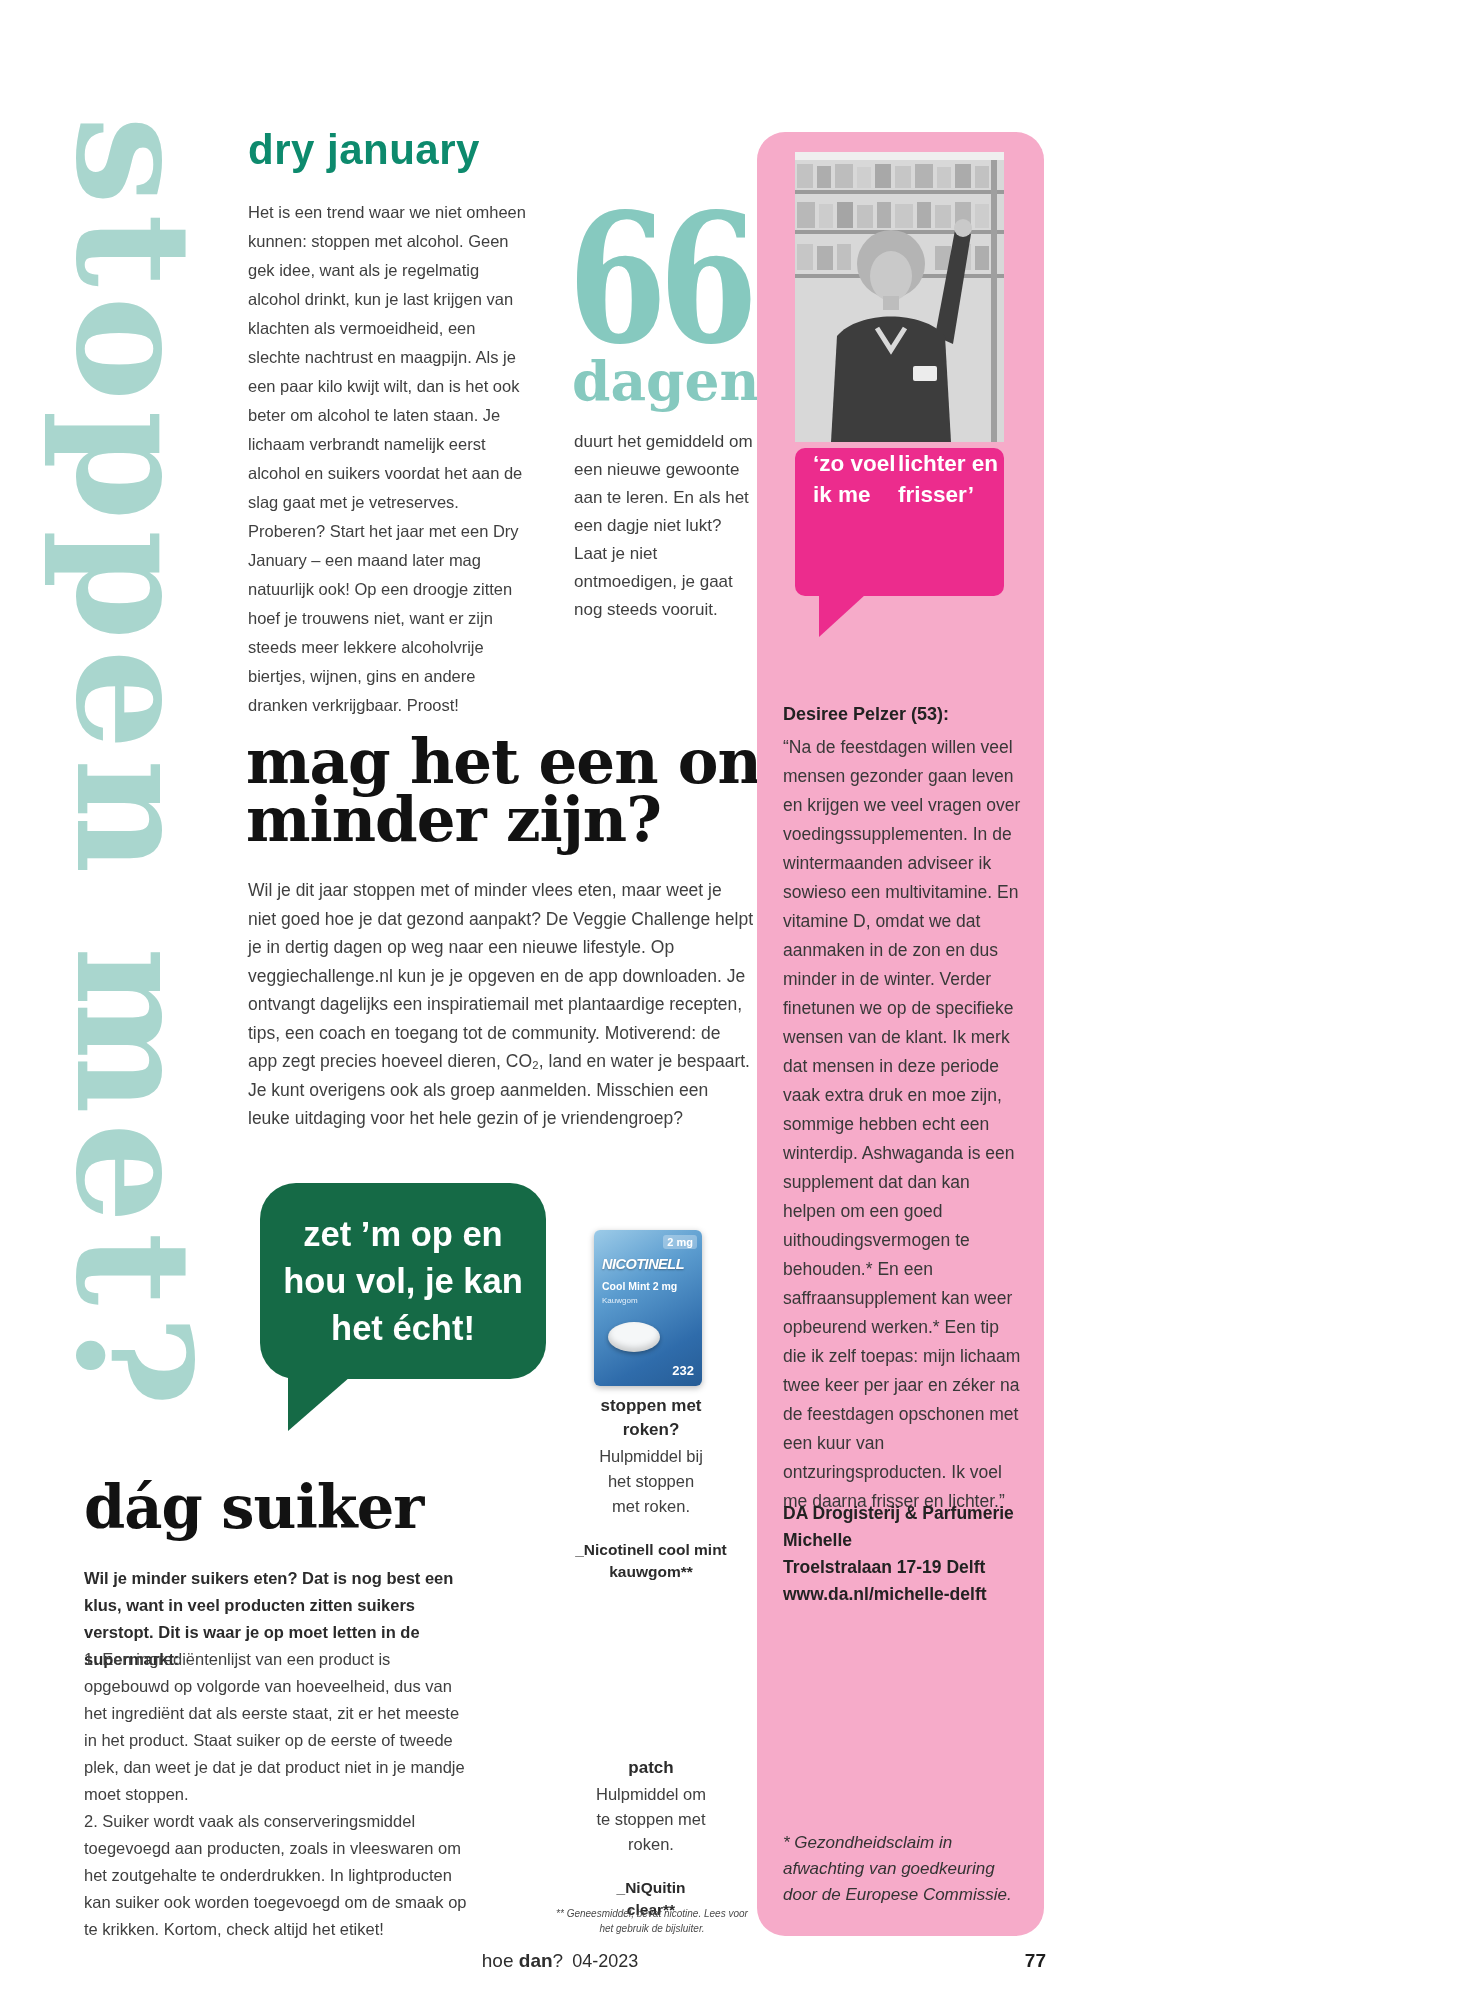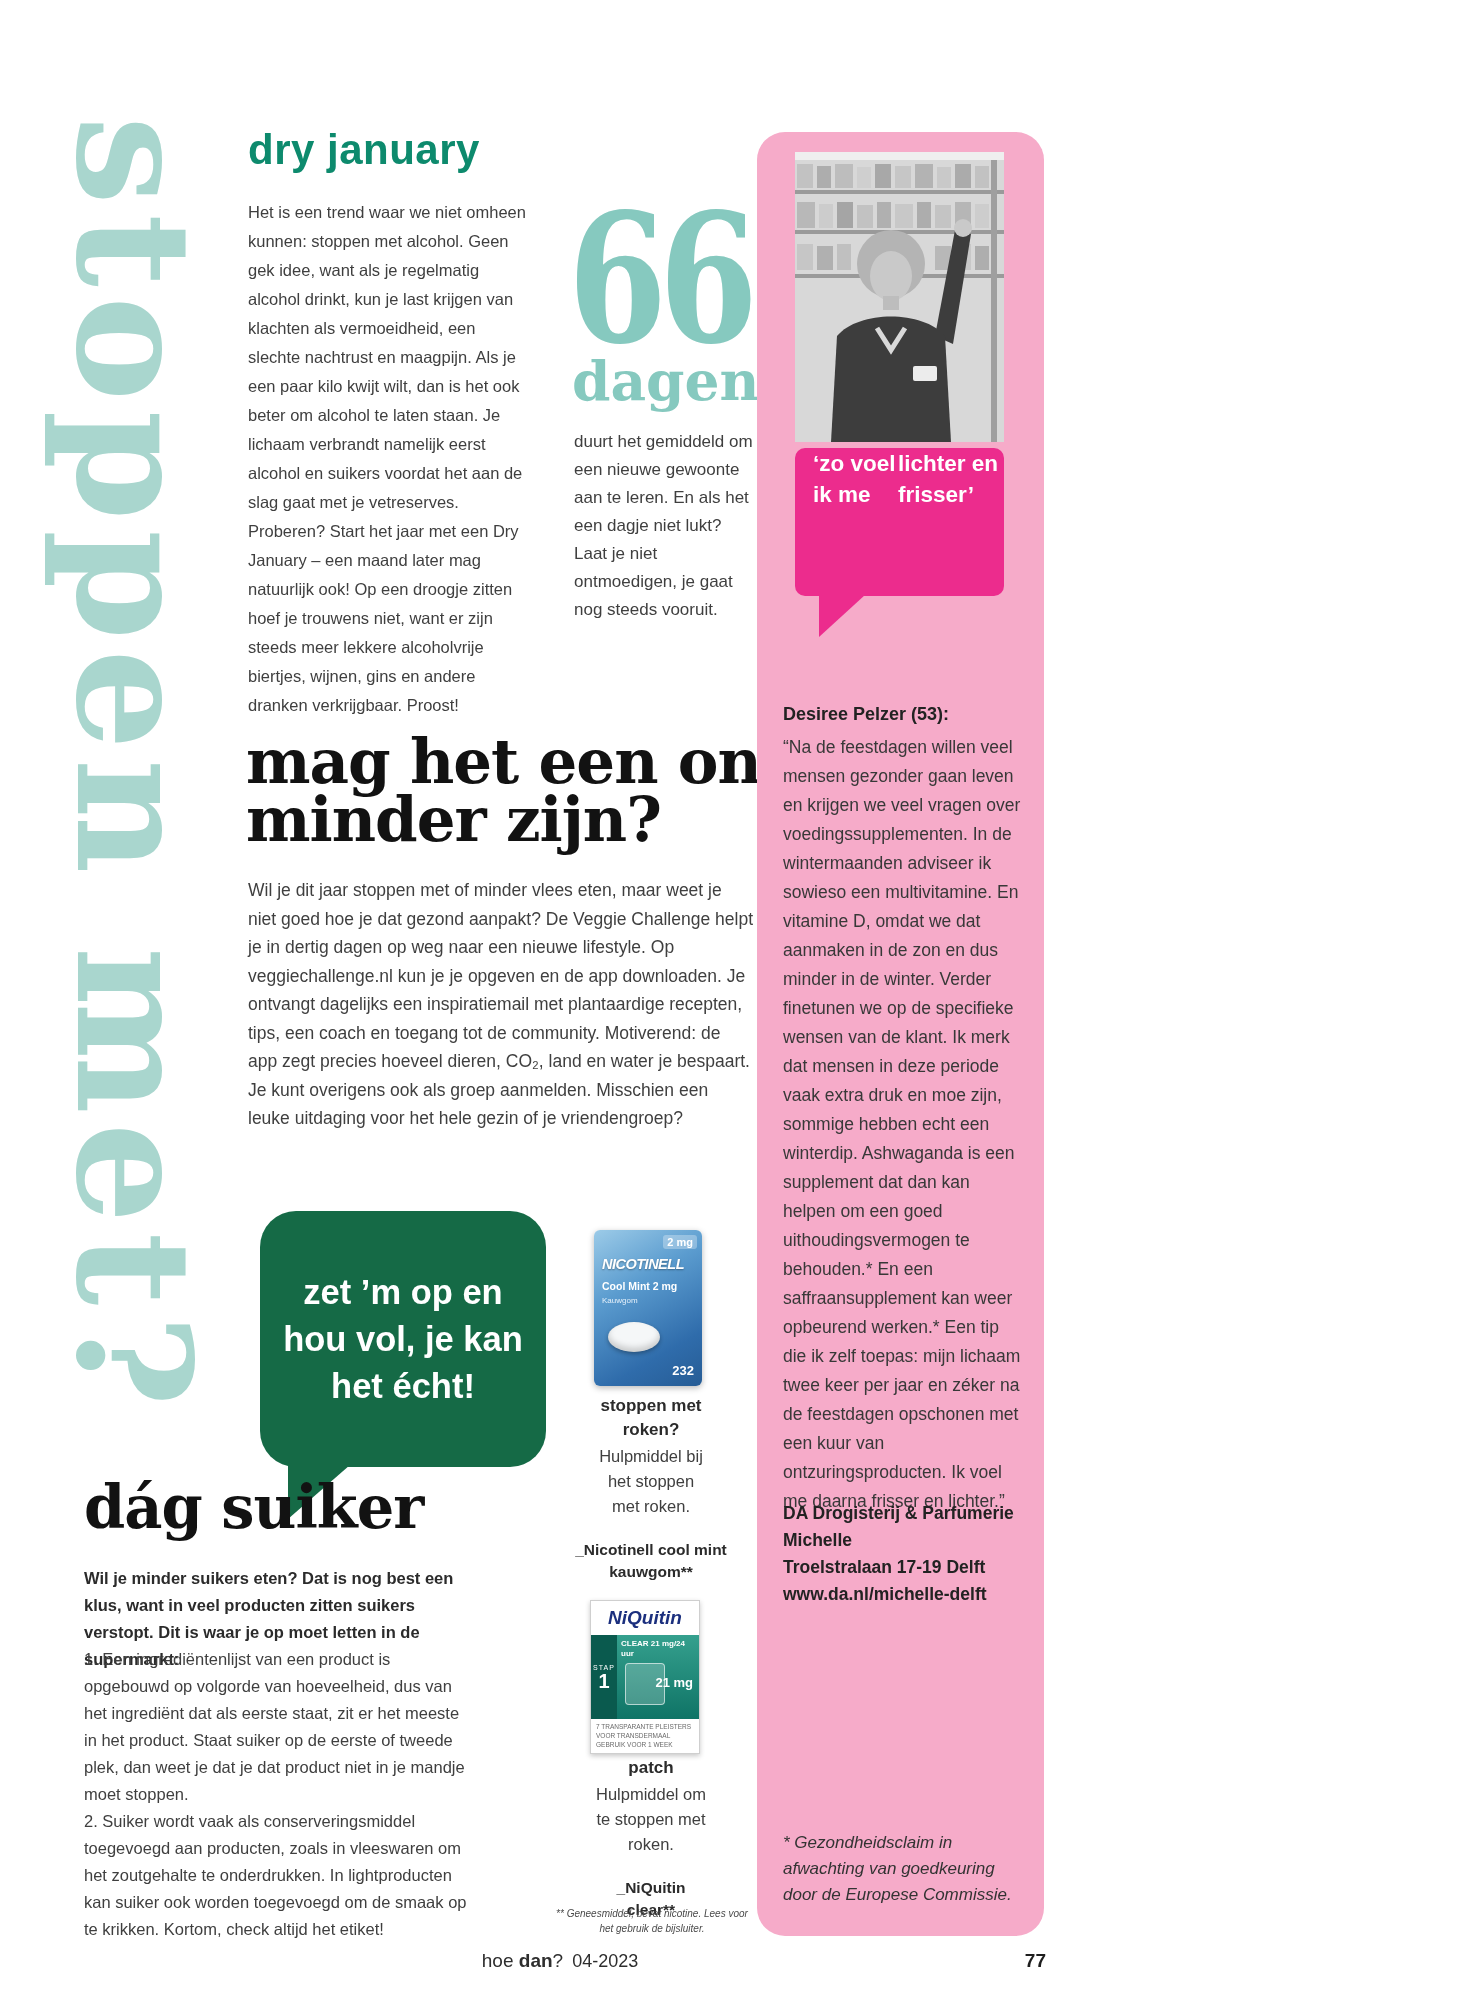--- a/index.html
+++ b/index.html
@@ -62,26 +62,25 @@
     font-size: 61px; line-height: 58px; color: #121212;
     letter-spacing: -1px;
   }
   .onsje-body {
     position: absolute; left: 248px; top: 876px; width: 505px;
     font-size: 17.5px; line-height: 28.5px;
   }
 
   
   .green-bubble {
-    position: absolute; left: 260px; top: 1183px; width: 286px; height: 256px;
+    position: absolute; left: 260px; top: 1183px; width: 286px; height: 196px;
     background: #156a46; border-radius: 36px;
     color: #ffffff; font-weight: 700; font-size: 34.5px; line-height: 47px;
     display: flex; flex-direction: column; align-items: center; justify-content: center;
     text-align: center;
-    margin-top: 28px;
   }
   .green-bubble::after {
     content: ""; position: absolute; left: 28px; top: 100%; margin-top: -2px;
     width: 0; height: 0;
     border-left: 62px solid #156a46; border-bottom: 54px solid transparent;
   }
 
   
   .suiker-title {
     position: absolute; left: 84px; top: 1473px;
@@ -226,33 +225,20 @@
     <span class="nico-type">Kauwgom</span>
     <span class="nico-gum"></span>
     <span class="nico-count">232</span>
   </div>
   <div class="prod-caption caption-nicotinell">
     <span class="cap-title">stoppen met roken?</span>
     <span class="cap-body">Hulpmiddel bij het stoppen met roken.</span>
     <span class="cap-product">_Nicotinell cool mint kauwgom**</span>
   </div>
 
-  <div class="niquitin-box">
-    <div class="nq-brand">NiQuitin</div>
-    <div class="nq-band">
-      <span class="nq-variant">CLEAR 21 mg/24 uur</span>
-      <span class="nq-step">
-        <span class="nq-step-label">STAP</span>
-        <span class="nq-step-num">1</span>
-      </span>
-      <span class="nq-patch"></span>
-      <span class="nq-dose">21 mg</span>
-    </div>
-    <div class="nq-info">7 transparante pleisters voor transdermaal gebruik voor 1 week</div>
-  </div>
   <div class="prod-caption caption-niquitin">
     <span class="cap-title">patch</span>
     <span class="cap-body">Hulpmiddel om te stoppen met roken.</span>
     <span class="cap-product">_NiQuitin clear**</span>
   </div>
   <p class="prod-footnote">** Geneesmiddel, bevat nicotine. Lees voor het gebruik de bijsluiter.</p>
 
   <div class="pink-panel"></div>
 
   <div class="photo">

